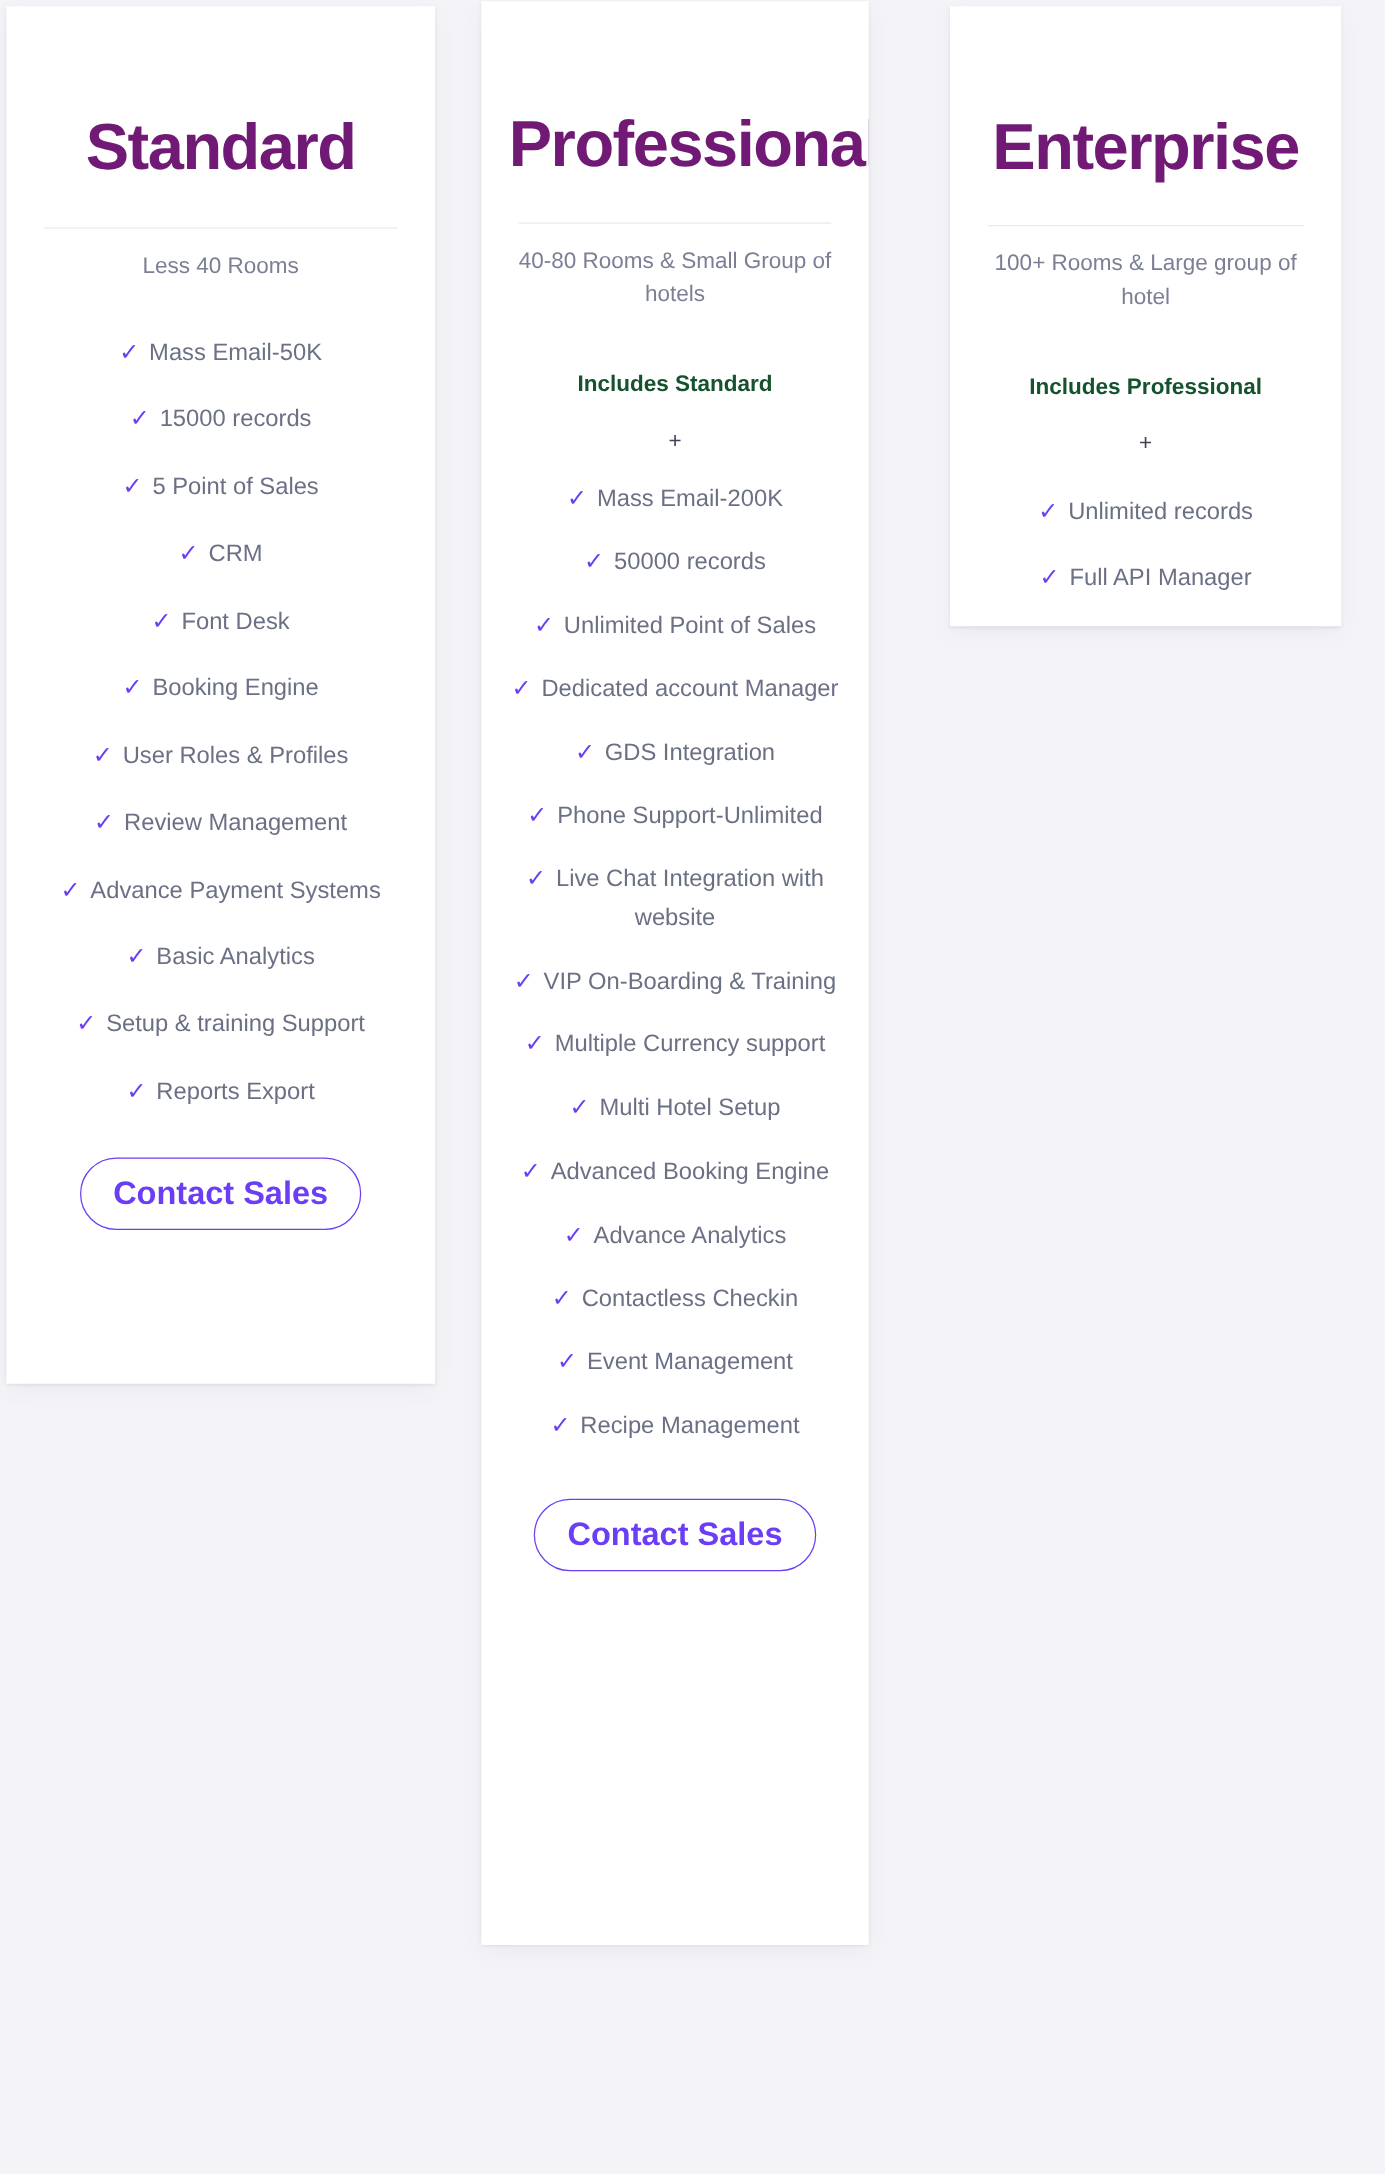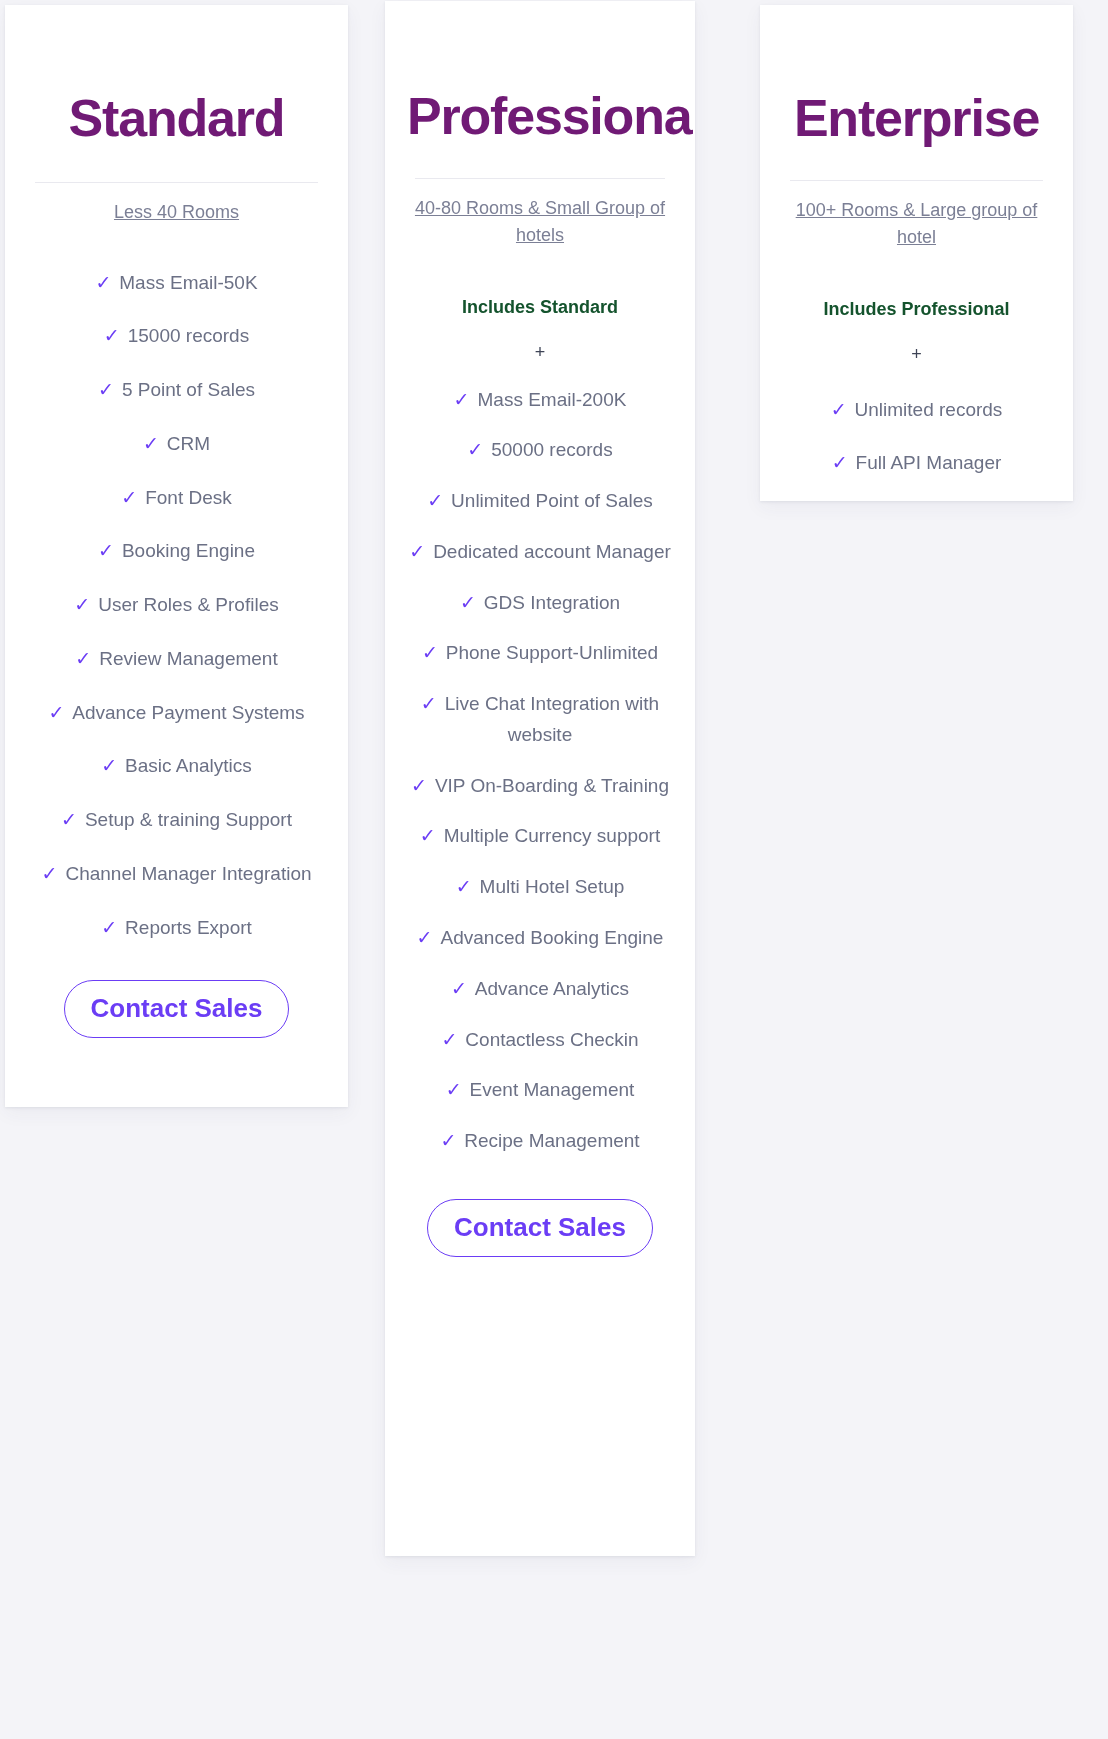--- a/index.html
+++ b/index.html
@@ -76,21 +76,20 @@
   .card--professional .title-divider { margin-top: 34px; }
   .card--enterprise .title-divider { margin-top: 34px; }
 
   .plan-subtitle {
     text-align: center;
     font-size: 18px;
     color: #7b7f95;
     line-height: 1.5;
     margin-top: 16px;
     font-weight: 400;
-    text-decoration: underline;
   }
 
   .includes-line {
     text-align: center;
     font-size: 18px;
     font-weight: 600;
     color: #14532d;
     margin-top: 48px;
   }
 
@@ -172,21 +171,20 @@
           <li class="feature-item"><span class="check-icon">✓</span><span>15000 records</span></li>
           <li class="feature-item"><span class="check-icon">✓</span><span>5 Point of Sales</span></li>
           <li class="feature-item"><span class="check-icon">✓</span><span>CRM</span></li>
           <li class="feature-item"><span class="check-icon">✓</span><span>Font Desk</span></li>
           <li class="feature-item"><span class="check-icon">✓</span><span>Booking Engine</span></li>
           <li class="feature-item"><span class="check-icon">✓</span><span>User Roles &amp; Profiles</span></li>
           <li class="feature-item"><span class="check-icon">✓</span><span>Review Management</span></li>
           <li class="feature-item"><span class="check-icon">✓</span><span>Advance Payment Systems</span></li>
           <li class="feature-item"><span class="check-icon">✓</span><span>Basic Analytics</span></li>
           <li class="feature-item"><span class="check-icon">✓</span><span>Setup &amp; training Support</span></li>
-          <li class="feature-item"><span class="check-icon">✓</span><span>Channel Manager Integration</span></li>
           <li class="feature-item"><span class="check-icon">✓</span><span>Reports Export</span></li>
         </ul>
       <div class="cta-wrap">
         <button class="cta-button">Contact Sales</button>
       </div>
     </div>
   </div>
 
   <div class="card card--professional">
     <div class="card-inner">

